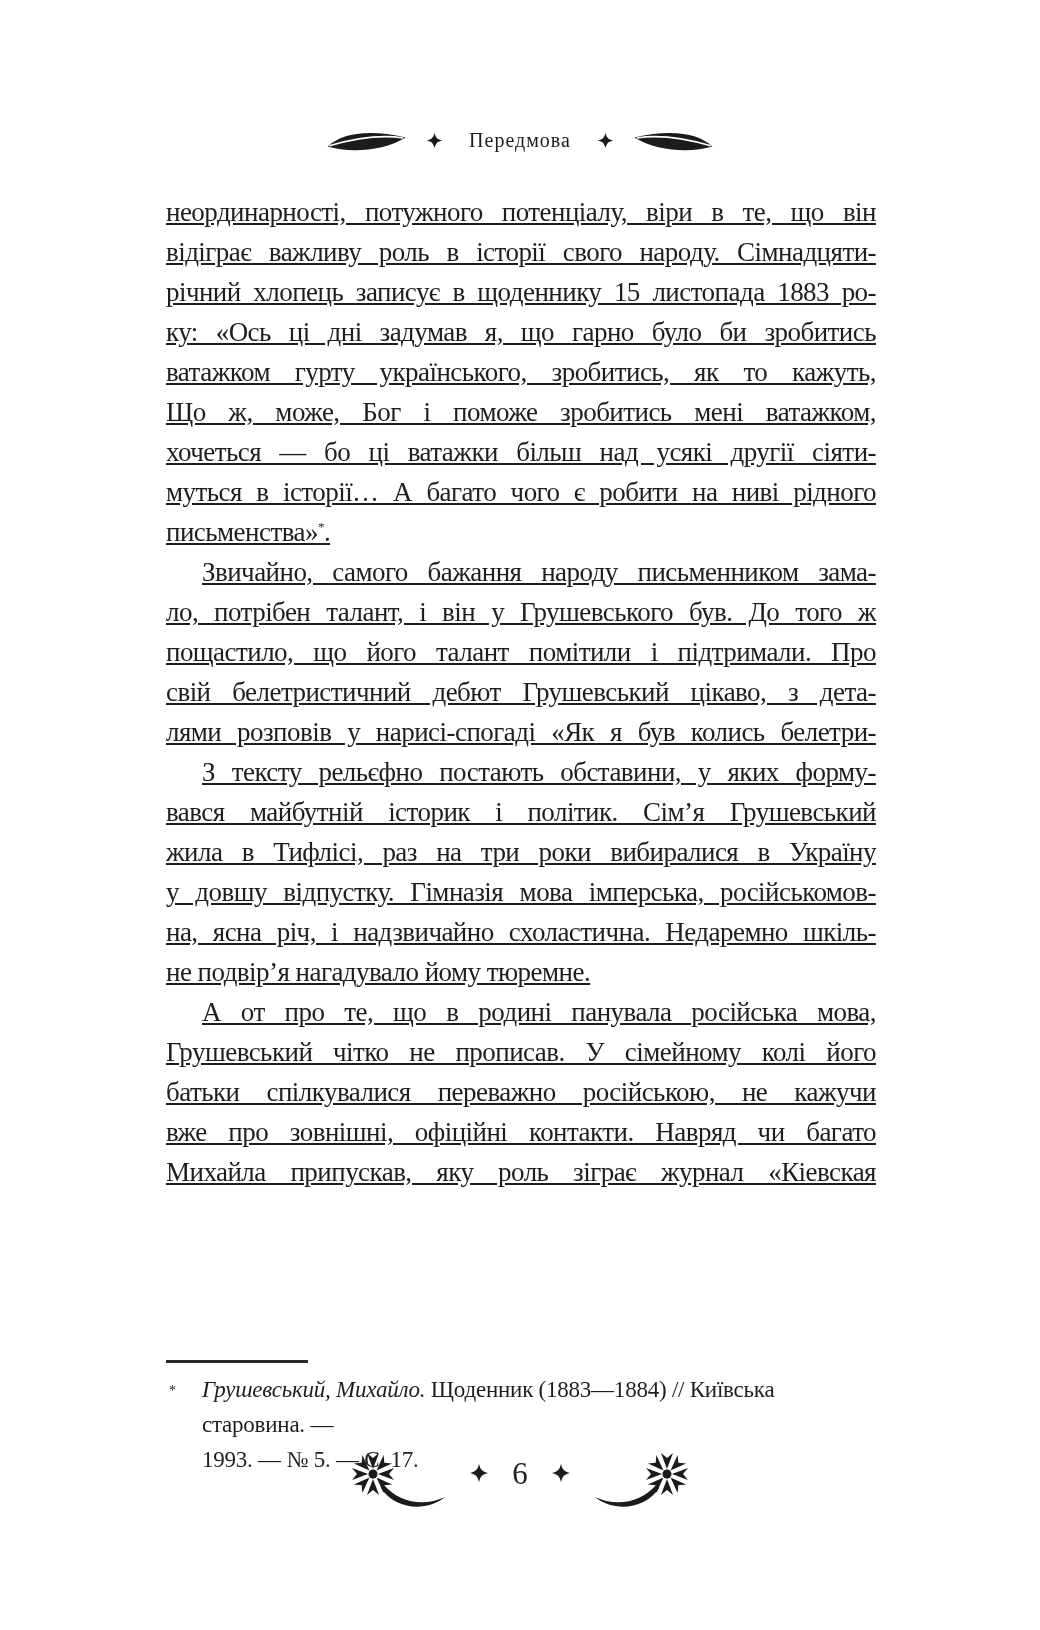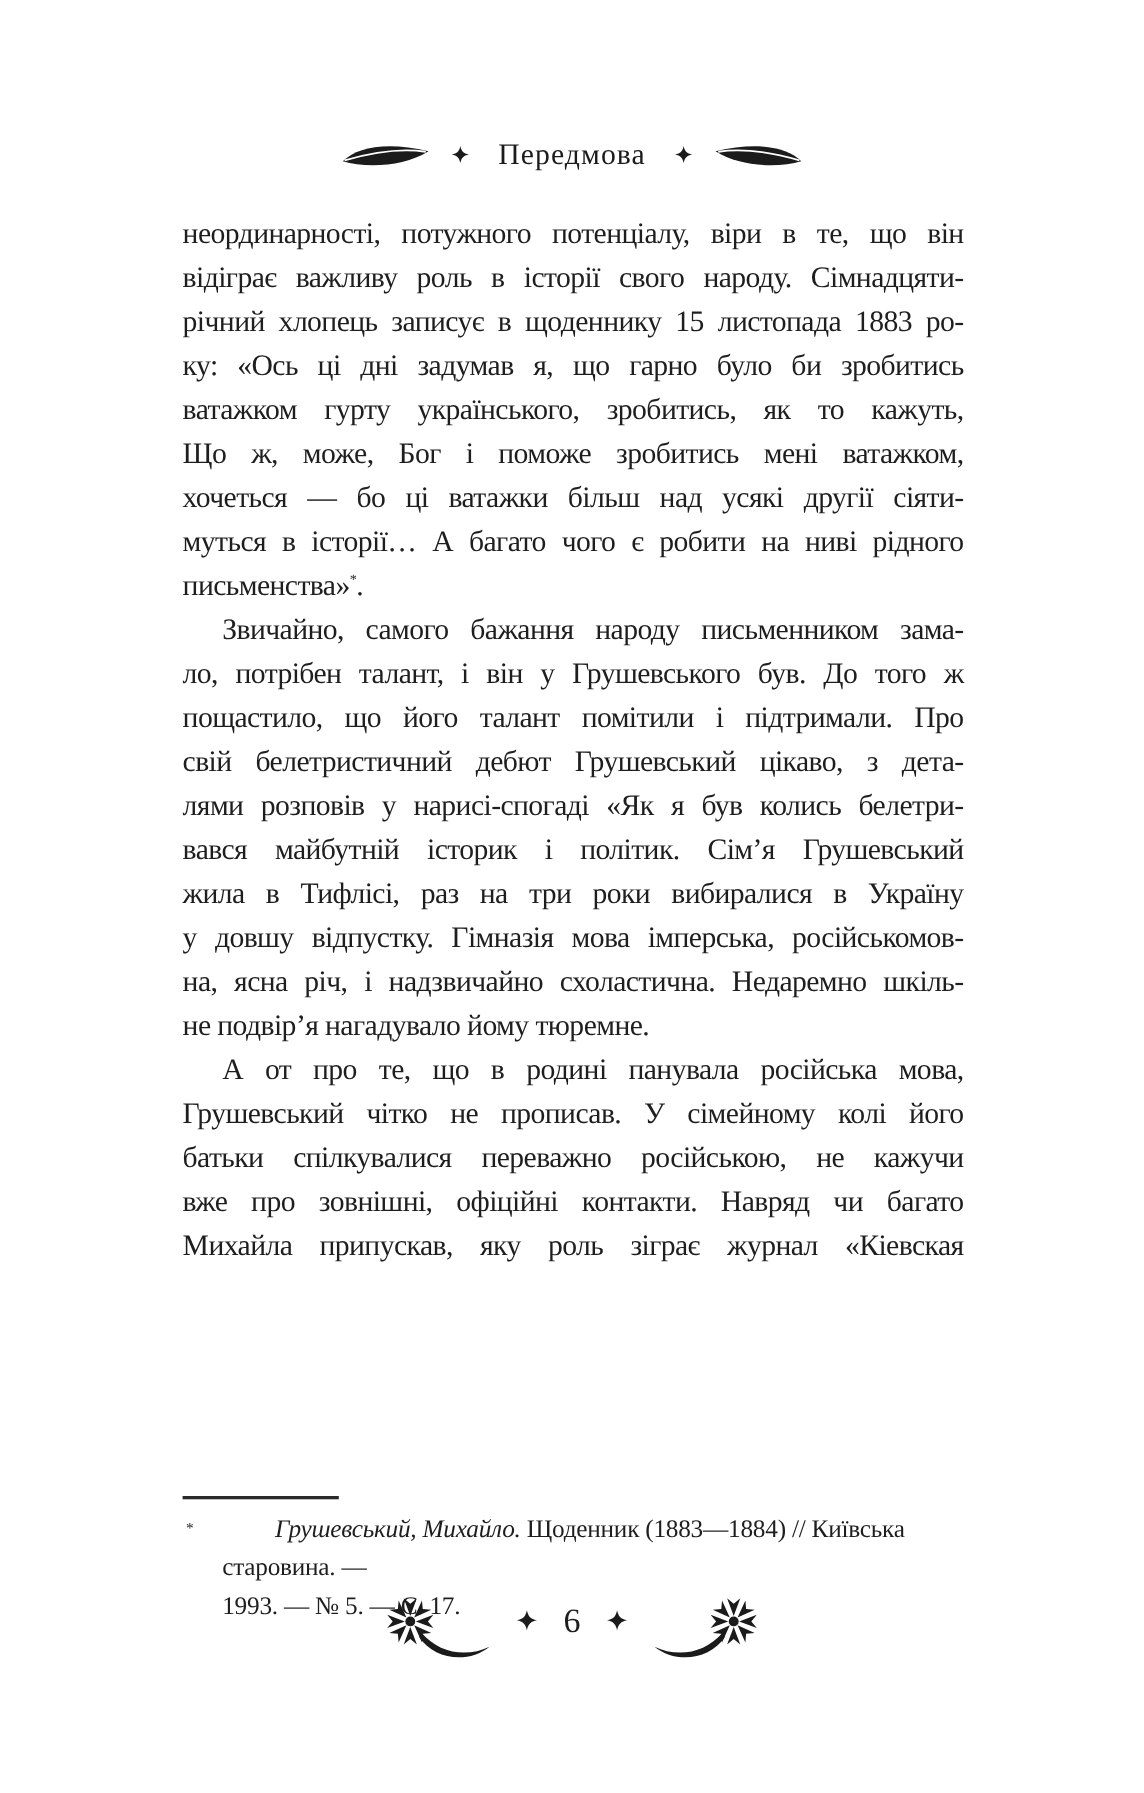--- a/index.html
+++ b/index.html
@@ -11,31 +11,31 @@
     font-family:"Liberation Serif", serif;
     color:#1e1e1e;
     overflow:hidden;
   }
   
   .chapter-header{
     position:absolute;top:114px;left:0;width:1040px;height:52px;
     display:flex;align-items:center;justify-content:center;gap:18px;
   }
   .chapter-title{
-    font-size:27px;letter-spacing:1px;color:#1b1b1b;white-space:nowrap;
+    font-size:20px;letter-spacing:1px;color:#1b1b1b;white-space:nowrap;
     padding:0 8px;
   }
   .orn-leaf{width:82px;height:28px;display:block;}
   .orn-diamond{width:17px;height:17px;display:block;}
   .flip{transform:scaleX(-1);}
   
   .body-text{
     position:absolute;left:166px;top:192px;width:710px;
   }
-  .para{margin:0;}
+  .para{margin:0;text-decoration:underline;}
   .line{
     font-size:27px;line-height:40px;letter-spacing:-0.02em;
     text-align:justify;text-align-last:justify;
     white-space:normal;
   }
   .line.indent{text-indent:36px;}
   .line.last{text-align-last:left;}
   .line sup{
     font-size:13px;line-height:0;vertical-align:super;
   }
@@ -44,21 +44,21 @@
     position:absolute;left:166px;top:1360px;width:716px;
   }
   .fn-rule{
     width:142px;height:0;border-top:3px solid #2a2a2a;margin:0 0 9px 0;
   }
   .fn-line{
     position:relative;
     font-size:23px;line-height:35px;letter-spacing:-0.01em;
     padding-left:36px;text-align:left;
   }
-  .fn-line i{font-style:italic;margin-left:48px;}
+  .fn-line i{font-style:italic;}
   .fn-marker{
     position:absolute;left:3px;top:1px;font-size:14px;
   }
   
   .page-footer{
     position:absolute;top:1448px;left:0;width:1040px;
     display:flex;align-items:flex-start;justify-content:center;gap:22px;
   }
   .footer-flourish{width:98px;height:66px;display:block;}
   .page-footer .orn-diamond{width:20px;height:20px;margin-top:15px;}
@@ -103,20 +103,21 @@
         <div class="line last"><span>письменства»</span><sup>*</sup><span>.</span></div>
       </div>
       <div class="para">
         <div class="line indent">Звичайно, самого бажання народу письменником зама-</div>
         <div class="line">ло, потрібен талант, і він у Грушевського був. До того ж</div>
         <div class="line">пощастило, що його талант помітили і підтримали. Про</div>
         <div class="line">свій белетристичний дебют Грушевський цікаво, з дета-</div>
         <div class="line">лями розповів у нарисі-спогаді «Як я був колись белетри-</div>
       </div>
       <div class="para">
+        <div class="line indent">З тексту рельєфно постають обставини, у яких форму-</div>
         <div class="line">вався майбутній історик і політик. Сім’я Грушевський</div>
         <div class="line">жила в Тифлісі, раз на три роки вибиралися в Україну</div>
         <div class="line">у довшу відпустку. Гімназія мова імперська, російськомов-</div>
         <div class="line">на, ясна річ, і надзвичайно схоластична. Недаремно шкіль-</div>
         <div class="line last">не подвір’я нагадувало йому тюремне.</div>
       </div>
       <div class="para">
         <div class="line indent">А от про те, що в родині панувала російська мова,</div>
         <div class="line">Грушевський чітко не прописав. У сімейному колі його</div>
         <div class="line">батьки спілкувалися переважно російською, не кажучи</div>

